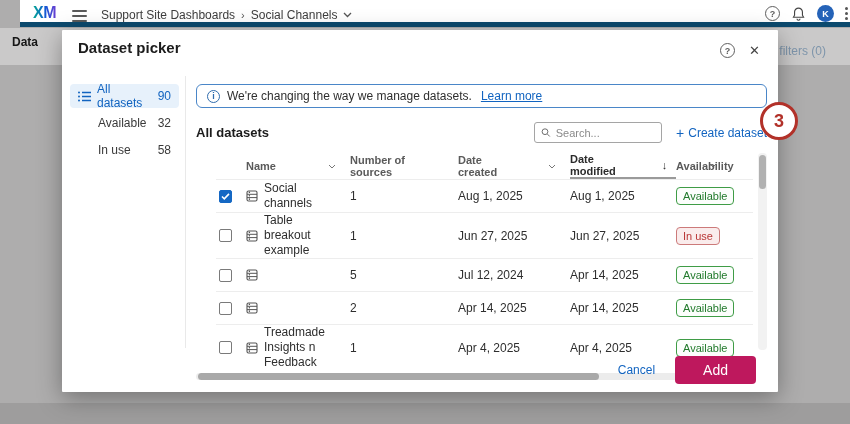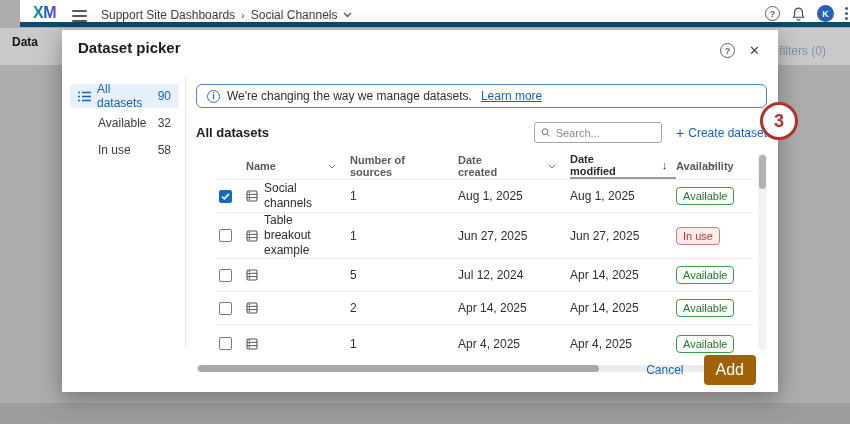--- a/index.html
+++ b/index.html
@@ -75,21 +75,21 @@
   .b-green { color:#217a2b; border:1px solid #3f9c46; background:#fcfefc; }
   .b-red { color:#b93636; border:1px solid #cc7a7a; background:#faecec; }
 
   .vscroll { position:absolute; right:0; top:0; width:9px; height:197px; background:#f2f2f2; border-radius:4px; }
   .vthumb { position:absolute; top:2px; left:1px; width:7px; height:34px; background:#b1b1b1; border-radius:4px; }
   .hscroll { position:relative; margin-top:3px; margin-left:-20px; height:7px; background:#ececec; border-radius:4px; }
   .hthumb { position:absolute; left:2px; top:0; height:7px; width:72%; background:#a9a9a9; border-radius:4px; }
 
   .m-footer { position:absolute; left:0; right:0; bottom:0; height:44px; display:flex; align-items:center; justify-content:flex-end; gap:20px; padding-right:22px; }
   .cancel-btn { font-size:12px; color:#1264c0; cursor:pointer; background:none; border:none; font-family:"Liberation Sans",sans-serif; }
-  .add-btn { font-size:16px; color:#fff; background:#a16207; border:none; border-radius:4px; padding:6px 12px; cursor:pointer; font-family:"Liberation Sans",sans-serif; }
+  .add-btn { font-size:14px; color:#fff; background:#be185d; border:none; border-radius:4px; padding:6px 28px; cursor:pointer; font-family:"Liberation Sans",sans-serif; }
 
   
   .annot { position:absolute; left:760px; top:102px; width:38px; height:38px; border:3.5px solid #b23129; border-radius:50%; background:#fff; z-index:10; display:flex; align-items:center; justify-content:center; font-size:18px; font-weight:600; color:#b23129; }
 
   svg { display:block; }
 </style>
 </head>
 <body>
 
 <div class="topbar">
@@ -313,20 +313,21 @@
                 <span class="checkbox"></span>
               </div>
               <div class="cell c-name">
                 <span class="ds-icon">
                   <svg width="12" height="12" viewBox="0 0 12 12">
                     <rect x="1" y="1" width="10" height="10" rx="1.5" fill="none" stroke="#555" stroke-width="1.1"></rect>
                     <path d="M1 4.3h10M1 7.6h10" stroke="#555" stroke-width="1"></path>
                     <path d="M3.4 2.2v.2M3.4 5.6v.2M3.4 9v.2" stroke="#555" stroke-width="1.4" stroke-linecap="round"></path>
                   </svg>
                 </span>
+                <span>Treadmade Insights n Feedback</span>
               </div>
               <div class="cell">1</div>
               <div class="cell">Apr 4, 2025</div>
               <div class="cell">Apr 4, 2025</div>
               <div class="cell"><span class="badge b-green">Available</span></div>
             </div>
           </div>
 
         <div class="vscroll">
             <div class="vthumb"></div>

